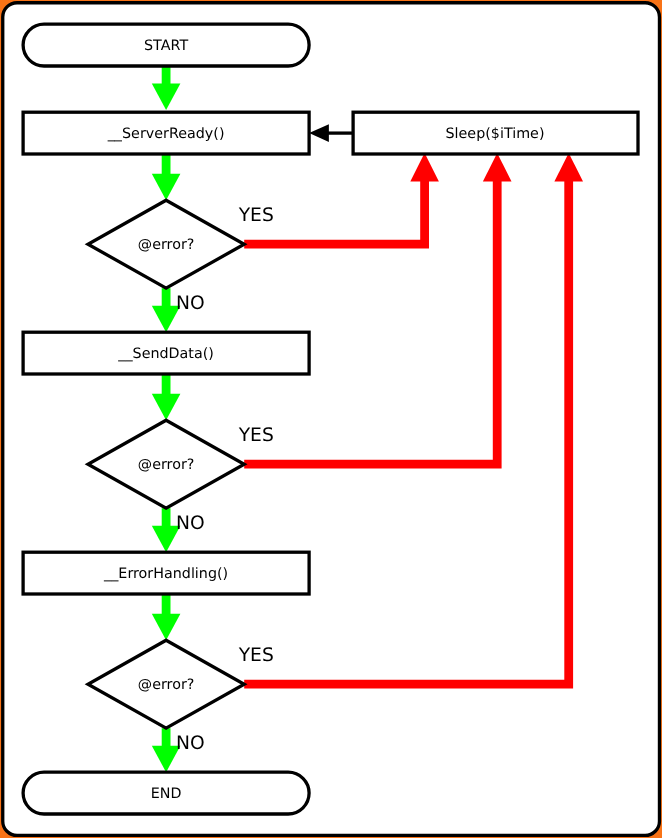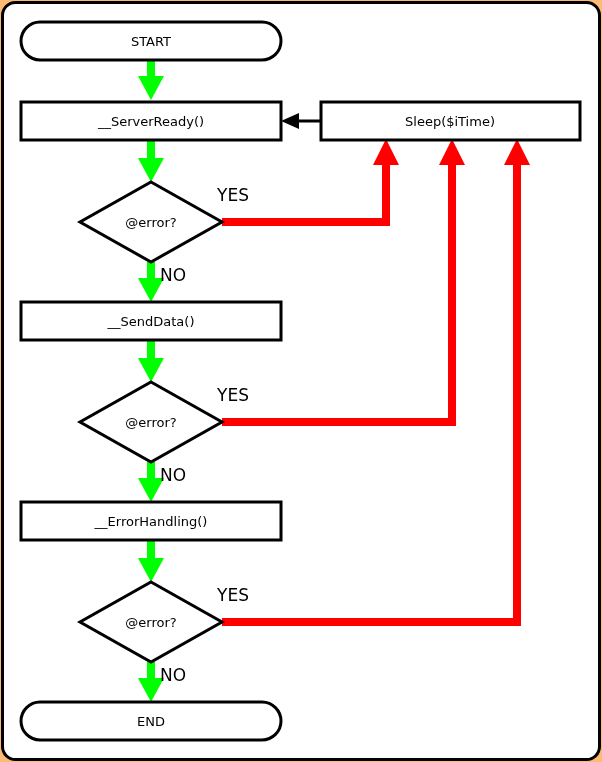--- a/index.html
+++ b/index.html
@@ -7,21 +7,21 @@
     padding: 0;
     background: #ffffff;
   }
   body {
     font-family: "DejaVu Sans", sans-serif;
   }
   #canvas {
     position: relative;
     width: 602px;
     height: 762px;
-    background: #fdba74;
+    background: #f97316;
     overflow: hidden;
   }
   #flow {
     display: block;
     width: 602px;
     height: 762px;
   }
   .node-label {
     font-family: "DejaVu Sans", sans-serif;
     font-size: 13px;

